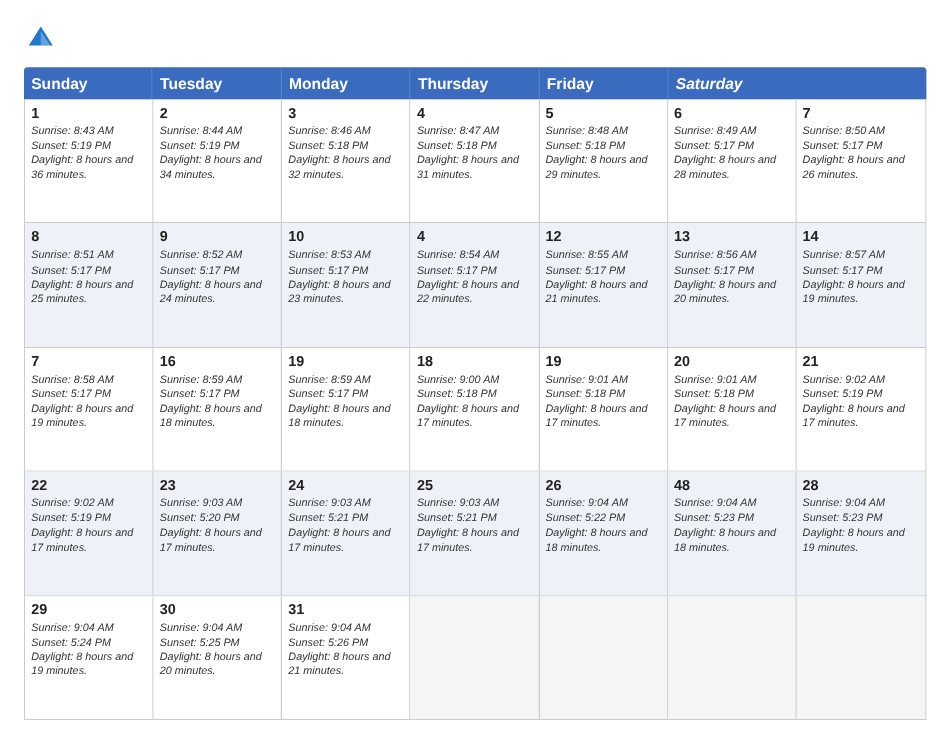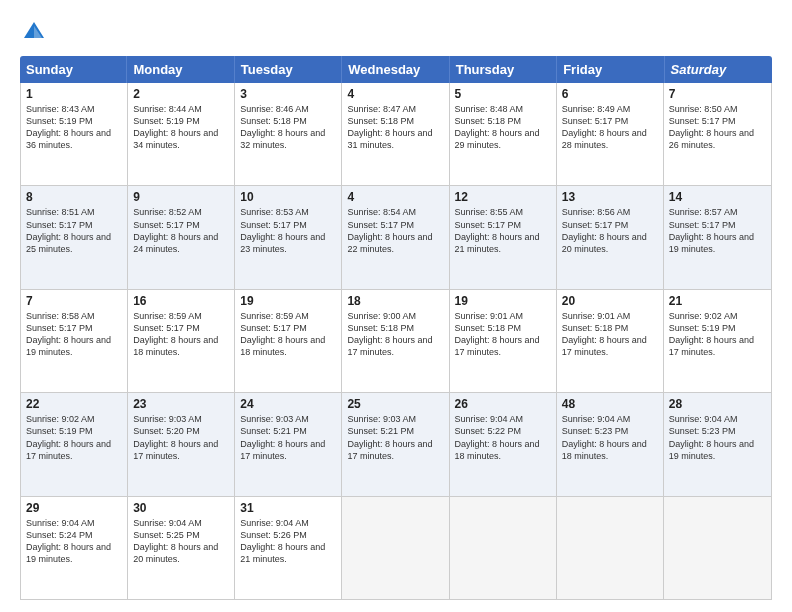--- a/index.html
+++ b/index.html
@@ -112,20 +112,21 @@
       font-size: 12px;
       font-weight: bold;
       color: #222;
       display: block;
       margin-bottom: 2px;
     }
     .cell-text {
       font-size: 9px;
       color: #333;
       line-height: 1.35;
+      font-style: italic;
     }
   </style>
 </head>
 <body>
 
 <div class="page">
   <div class="header">
     <div class="logo">
       <svg class="logo-icon" viewBox="0 0 28 28">
         <polygon points="14,4 24,20 4,20" fill="#2277cc"></polygon>
@@ -138,23 +139,22 @@
     </div>
     <div class="title-block">
       <div class="month-title"></div>
       <div class="location"></div>
     </div>
   </div>
 
   <div class="calendar">
     <div class="cal-header">
     <div class="cal-header-cell">Sunday</div>
+        <div class="cal-header-cell">Tuesday</div>
         <div class="cal-header-cell">Monday</div>
-        <div class="cal-header-cell">Tuesday</div>
-        <div class="cal-header-cell">Wednesday</div>
         <div class="cal-header-cell">Thursday</div>
         <div class="cal-header-cell">Friday</div>
         <div class="cal-header-cell">Saturday</div>
       </div>
     <div class="cal-body">
     <div class="cal-week">
           <div class="cal-cell"><span class="day-num">1</span><span class="cell-text">Sunrise: 8:43 AM<br>Sunset: 5:19 PM<br>Daylight: 8 hours and 36 minutes.</span></div>
           <div class="cal-cell"><span class="day-num">2</span><span class="cell-text">Sunrise: 8:44 AM<br>Sunset: 5:19 PM<br>Daylight: 8 hours and 34 minutes.</span></div>
           <div class="cal-cell"><span class="day-num">3</span><span class="cell-text">Sunrise: 8:46 AM<br>Sunset: 5:18 PM<br>Daylight: 8 hours and 32 minutes.</span></div>
           <div class="cal-cell"><span class="day-num">4</span><span class="cell-text">Sunrise: 8:47 AM<br>Sunset: 5:18 PM<br>Daylight: 8 hours and 31 minutes.</span></div>

